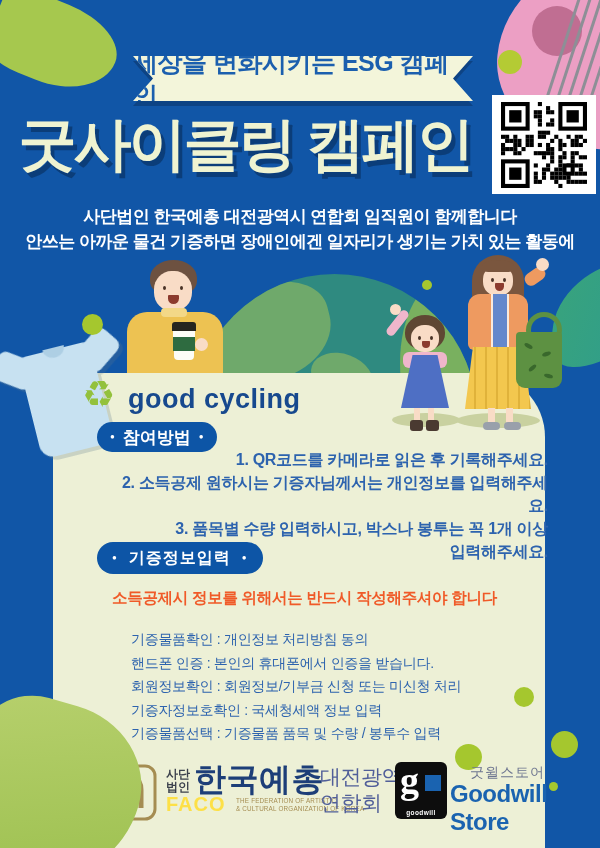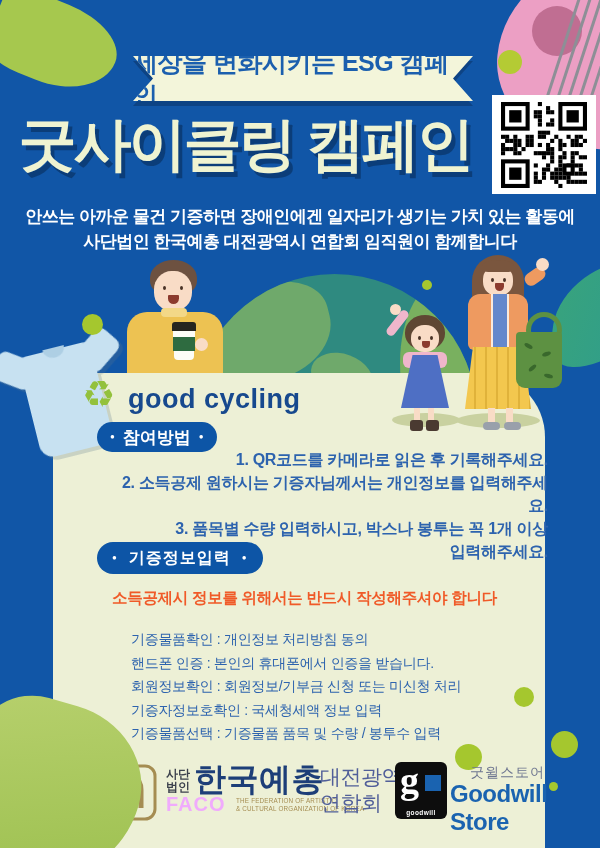--- a/index.html
+++ b/index.html
@@ -128,21 +128,21 @@
   .list1 .li-row{white-space:pre-line;}
   .warning{left:112px;top:588px;font-size:15.5px;font-weight:bold;color:#f05a28;letter-spacing:-0.3px;}
   .list2{left:131px;top:628px;width:400px;color:#2d63ae;font-size:14px;font-weight:normal;
     line-height:23.5px;letter-spacing:-0.3px;}
 
   
   .faco-icon{left:99px;top:764px;width:58px;height:57px;}
   .org-type{left:166px;top:769px;font-size:12px;font-weight:bold;color:#3c414d;line-height:13px;font-family:Liberation Mono, monospace;}
   .faco-kr{left:194px;top:758px;font-size:32px;font-weight:900;color:#1d3e78;letter-spacing:0.5px;
     font-family:"Liberation Serif","DejaVu Serif",serif;}
-  .faco-en{left:166px;top:793px;font-size:20px;font-weight:900;color:#f0abfc;letter-spacing:1px;}
+  .faco-en{left:166px;top:793px;font-size:20px;font-weight:900;color:#fde047;letter-spacing:1px;}
   .faco-sub{left:236px;top:797px;font-size:6.3px;color:#a58d52;line-height:7.5px;letter-spacing:.2px;}
   .region{left:320px;top:764px;font-size:21px;color:#515f99;line-height:26px;letter-spacing:-0.5px;}
   .gw-logo{left:395px;top:762px;width:52px;height:57px;background:#0d0d0d;border-radius:6px;}
   .gw-g{position:absolute;left:5px;top:-4px;color:#fff;font-size:38px;font-weight:900;
     font-family:"Liberation Serif","DejaVu Serif",serif;}
   .gw-sq{position:absolute;left:30px;top:13px;width:16px;height:16px;background:#1a63b0;}
   .gw-word{position:absolute;left:0;bottom:3px;width:100%;text-align:center;color:#fff;
     font-size:6.5px;font-weight:bold;letter-spacing:.4px;}
   .gw-kr{left:455px;top:764px;width:90px;text-align:right;font-size:14px;color:#6d7590;letter-spacing:1px;}
   .gw-en{left:450px;top:780px;font-size:24px;font-weight:800;color:#1a63b0;letter-spacing:-0.5px;}
@@ -302,22 +302,22 @@
           <rect x="0" y="56" width="28" height="28"></rect>
           <rect x="4" y="60" width="20" height="20" fill="#fff"></rect>
           <rect x="8" y="64" width="12" height="12"></rect>
           <rect x="60" y="60" width="12" height="12"></rect>
           <rect x="64" y="64" width="4" height="4" fill="#fff"></rect>
         </g>
     </svg>
   </div>
 
   <div class="abs subtitle">
+    <div>사단법인 한국예총 대전광역시 연합회 임직원이 함께합니다</div>
     <div>안쓰는 아까운 물건 기증하면 장애인에겐 일자리가 생기는 가치 있는 활동에</div>
-    <div>사단법인 한국예총 대전광역시 연합회 임직원이 함께합니다</div>
   </div>
 
   <div class="abs globe">
     <div class="land1"></div>
     <div class="land2"></div>
     <div class="land3"></div>
   </div>
 
   <div class="abs man">
     <div class="abs man-body"></div>

